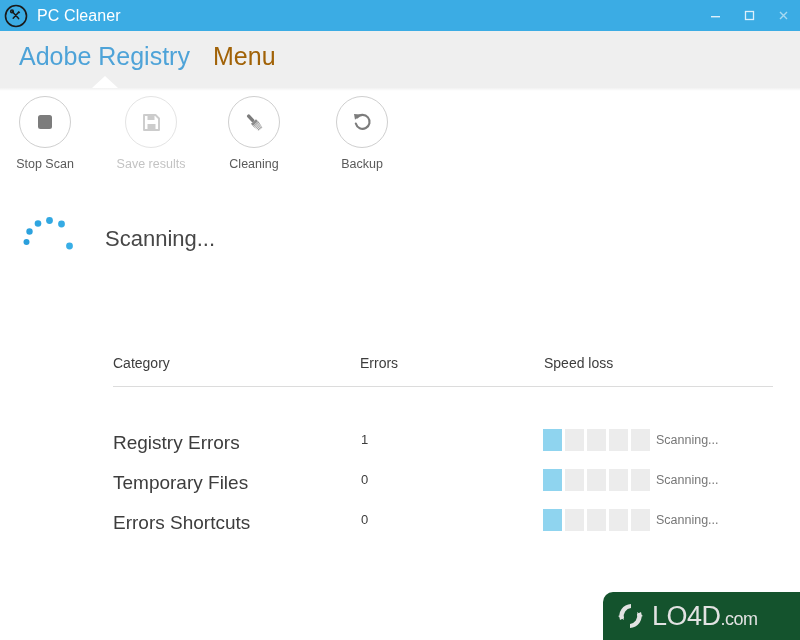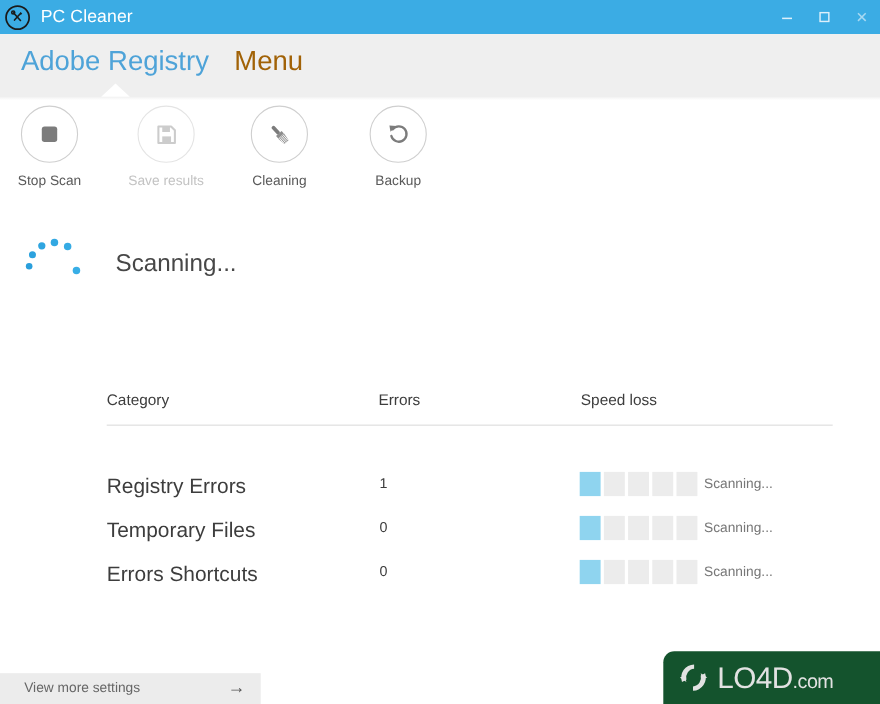--- a/index.html
+++ b/index.html
@@ -173,21 +173,21 @@
     left: 105px;
     top: 60px;
     font-size: 11.5px;
     color: #636363;
     white-space: nowrap;
   }
 
   
   .results {
     position: absolute;
-    left: 97px;
+    left: 113px;
     top: 355px;
     width: 660px;
   }
   .res-head {
     position: relative;
     height: 31px;
   }
   .col-cat   { position: absolute; left: 0px; }
   .col-err   { position: absolute; left: 247px; }
   .col-speed { position: absolute; left: 431px; }
@@ -435,24 +435,20 @@
           <span class="seg"></span>
           <span class="seg"></span>
           <span class="seg"></span>
         </span>
         <span class="cell-state">Scanning...</span>
       </div>
 
     </div>
   </div>
 
-  <div class="settings-bar">
-    <span class="settings-label">View more settings</span>
-    <span class="settings-arrow">→</span>
-  </div>
 
   <div class="watermark">
     <svg width="37" height="32" viewBox="0 0 37 32">
       <path d="M19 4 a12 12 0 0 0 -11 16 l4 -2 a8 8 0 0 1 7 -10 z" fill="#e2e2e2"></path>
       <path d="M6 16 l4.5 -1.5 l1.5 5.5 z" fill="#e2e2e2"></path>
       <path d="M18 28 a12 12 0 0 0 11 -16 l-4 2 a8 8 0 0 1 -7 10 z" fill="#e2e2e2"></path>
       <path d="M31 16 l-4.5 1.5 l-1.5 -5.5 z" fill="#e2e2e2"></path>
     </svg>
     <span class="wm-text"><span>LO4D</span><span class="dotcom">.com</span></span>
   </div>

